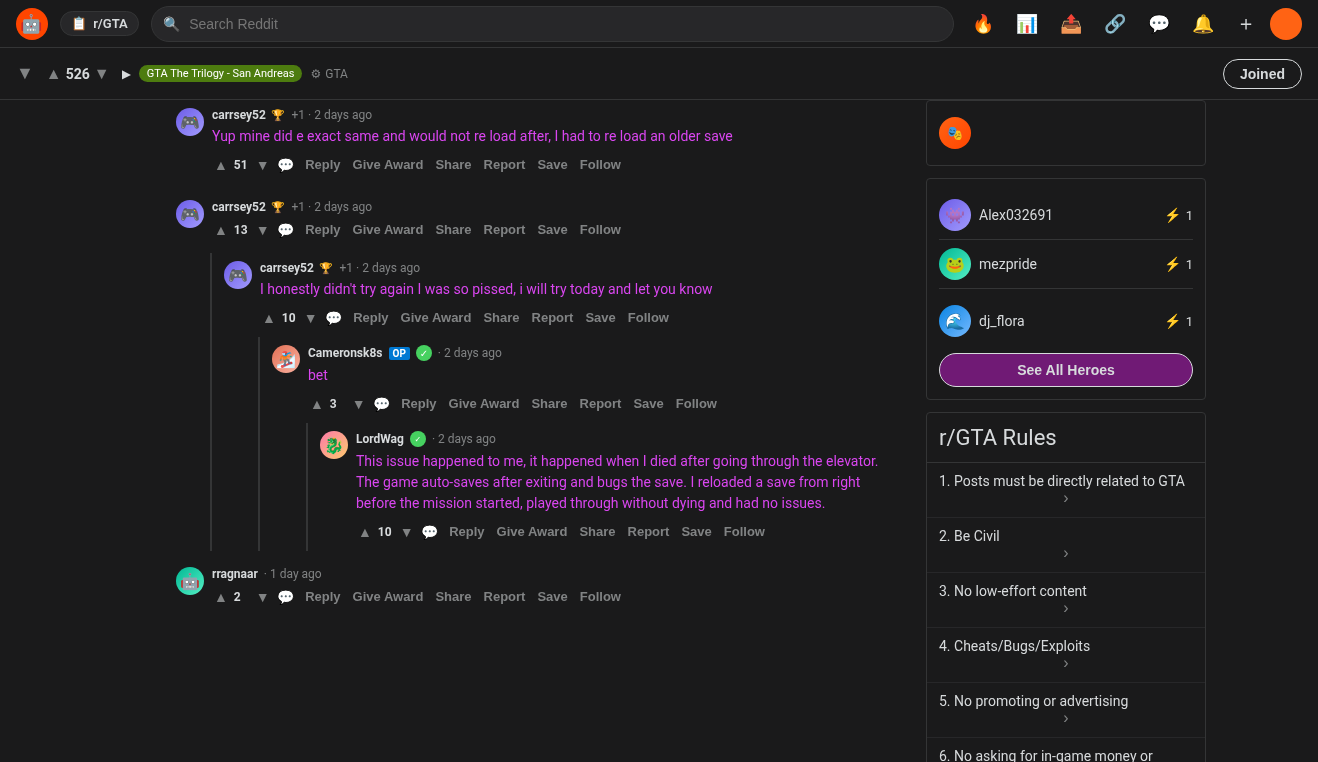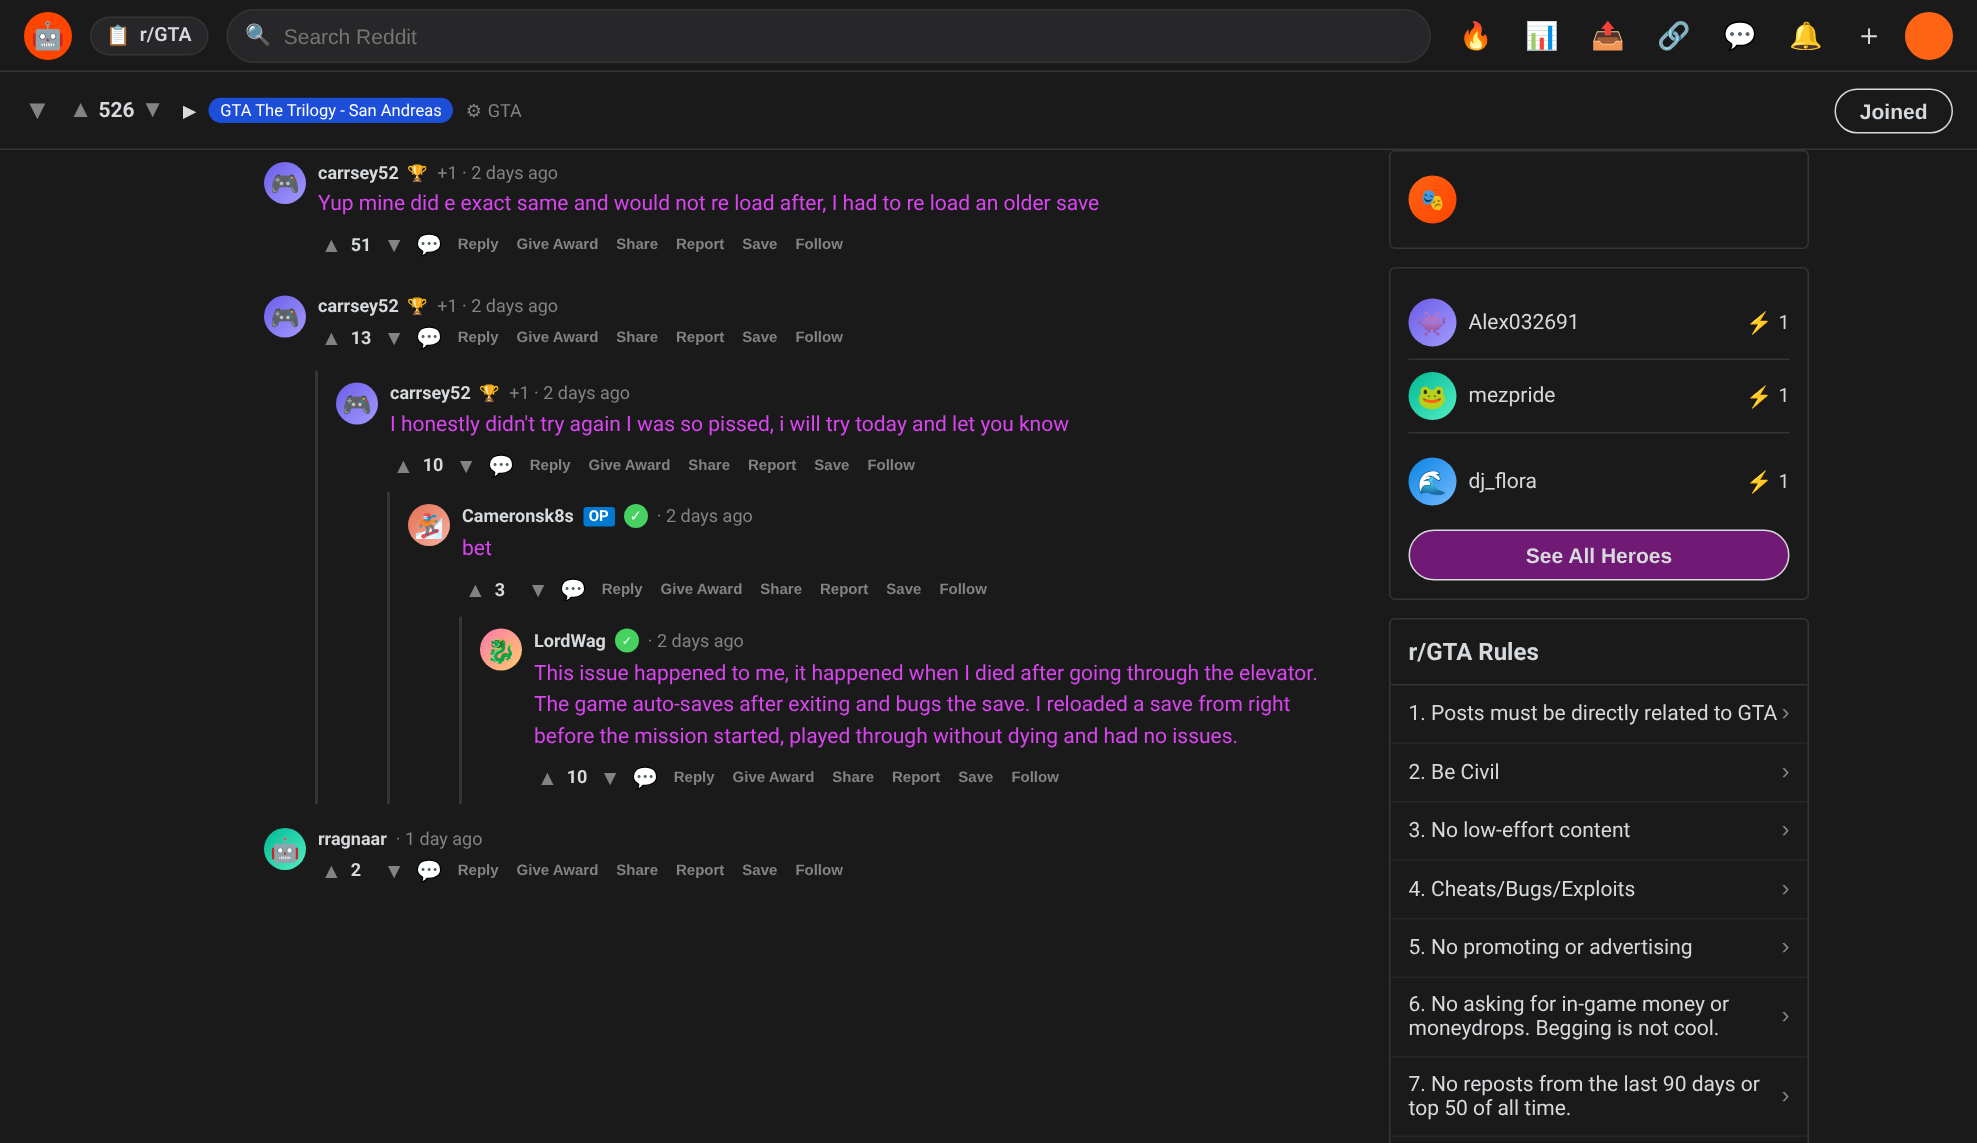--- a/index.html
+++ b/index.html
@@ -154,21 +154,21 @@
       text-overflow: ellipsis;
       display: flex;
       align-items: center;
       gap: 8px;
     }
     .post-icon {
       color: #d7dadc;
       font-size: 12px;
     }
     .flair-tag {
-      background: #1d4ed8;
+      background: #4d7c0f;
       color: white;
       border-radius: 12px;
       padding: 2px 8px;
       font-size: 11px;
       white-space: nowrap;
       text-align: right;
     }
     .sub-tag {
       color: #818384;
       font-size: 12px;
@@ -292,21 +292,21 @@
       font-size: 12px;
       font-weight: 700;
       color: #d7dadc;
       min-width: 16px;
     }
     .action-btn {
       background: none;
       border: none;
       color: #818384;
       cursor: pointer;
-      font-size: 10px;
+      font-size: 13px;
       font-weight: 700;
       padding: 4px 4px;
       border-radius: 2px;
     }
     .chat-icon {
       color: #818384;
       font-size: 14px;
       margin: 0 2px;
     }
 
@@ -380,32 +380,32 @@
 
     
     .rules-section {
       background: #1a1a1b;
       border: 1px solid #343536;
       border-radius: 4px;
       overflow: hidden;
     }
     .rules-header {
       padding: 12px;
-      font-size: 16px;
-      font-weight: 700;
+      font-size: 22px;
+      font-weight: 400;
       color: #d7dadc;
       border-bottom: 1px solid #343536;
     }
     .rule-item {
       display: flex;
-      align-items: center;
       justify-content: space-between;
       padding: 10px 12px;
       border-bottom: 1px solid #272729;
       cursor: pointer;
+      flex-direction: column;
     }
     .rule-item:last-child {
       border-bottom: none;
     }
     .rule-text {
       font-size: 14px;
       color: #d7dadc;
       flex: 1;
     }
     .rule-expand {

